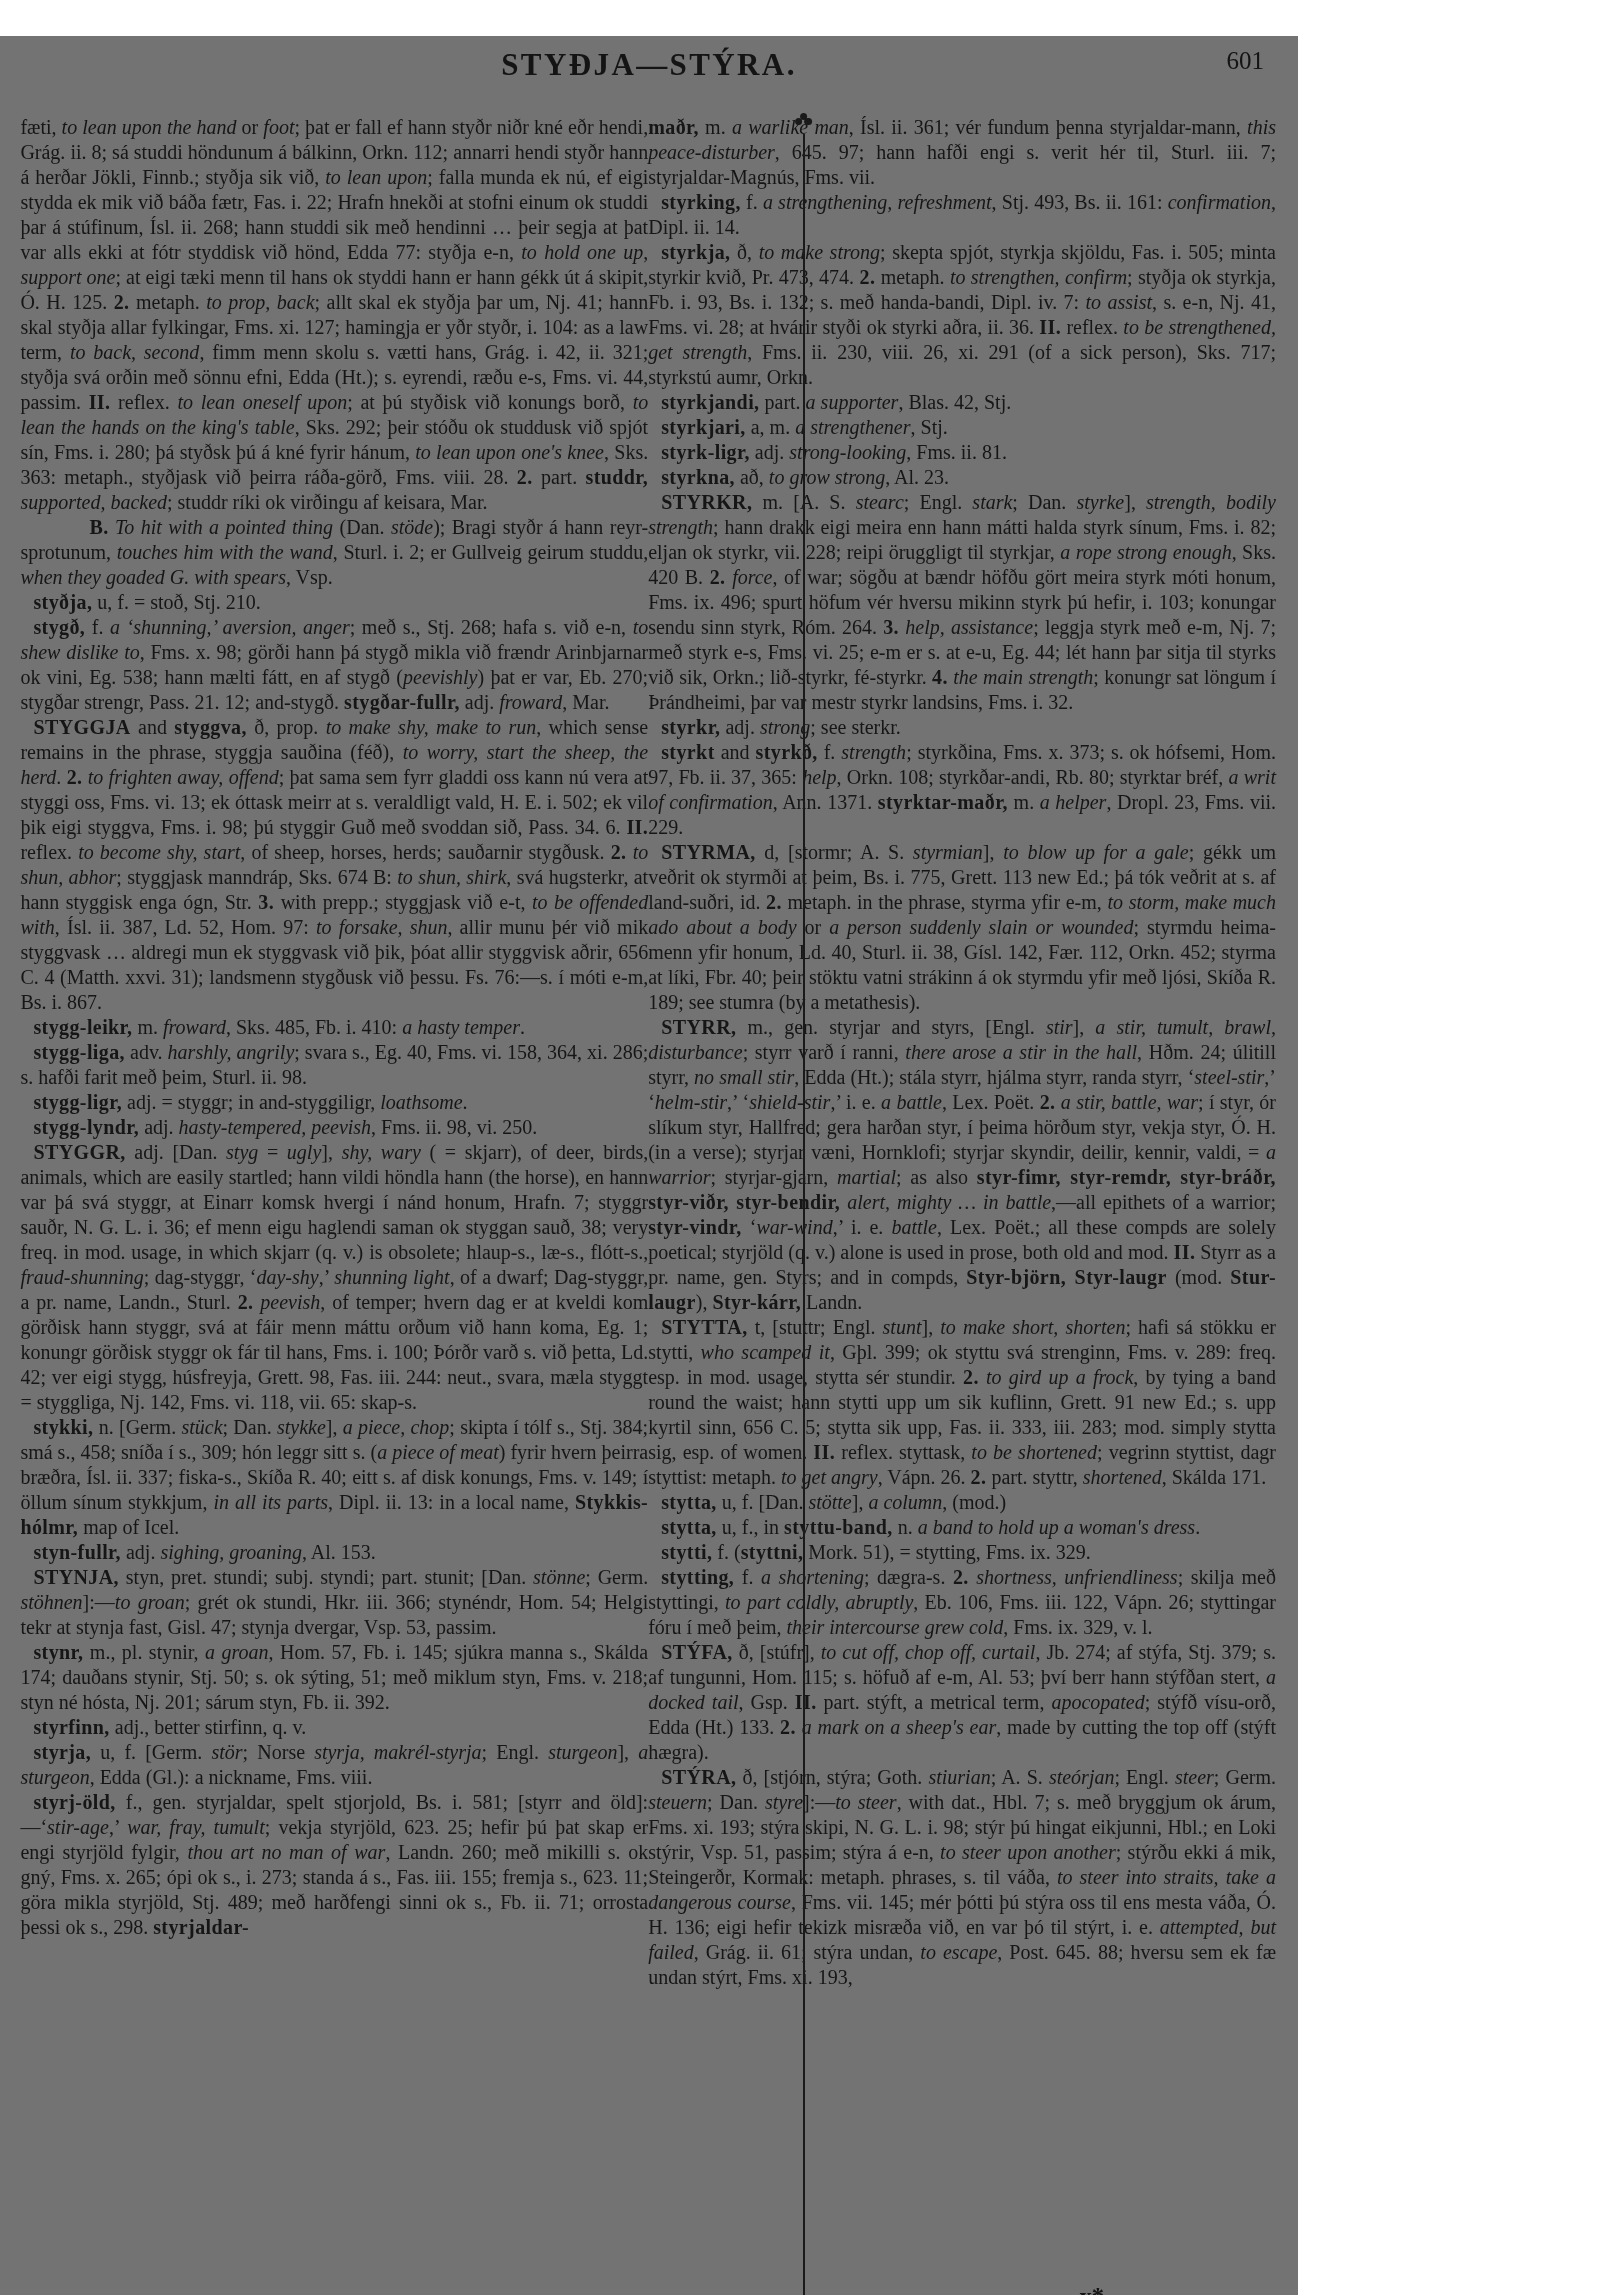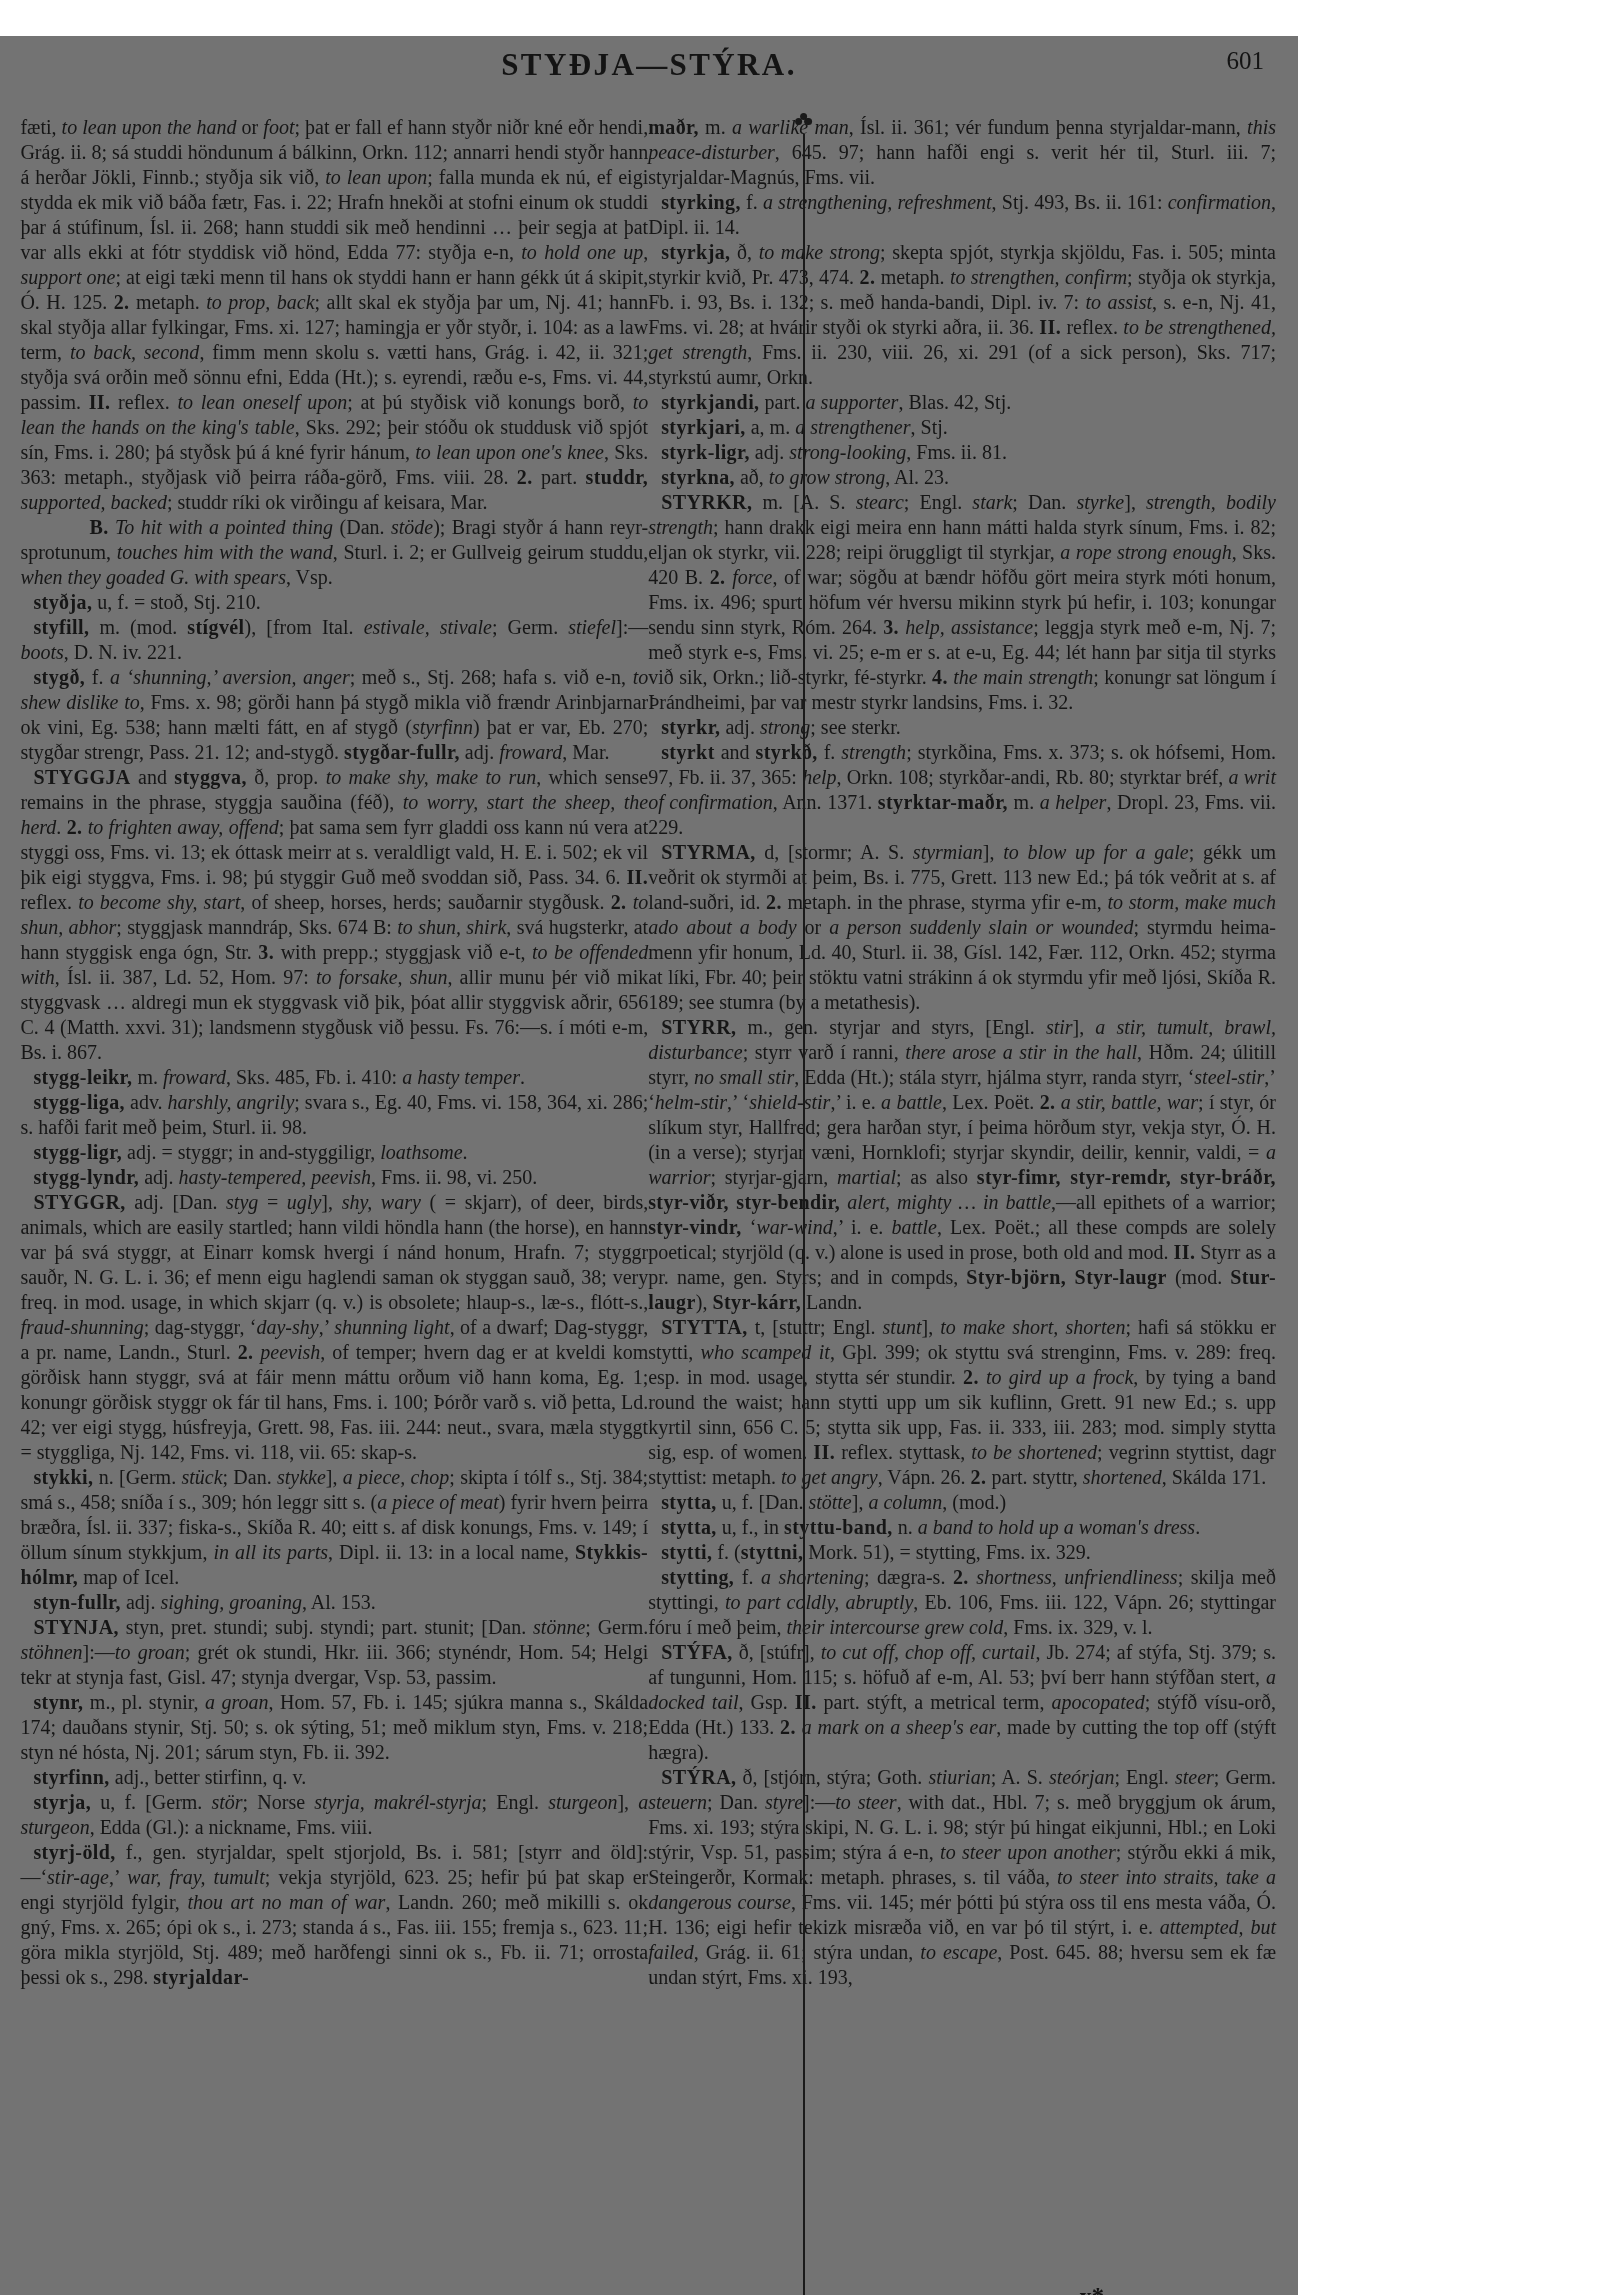--- a/index.html
+++ b/index.html
@@ -107,22 +107,21 @@
   <div class="page-header">
     <div class="page-title">STYÐJA—STÝRA.</div>
     <div class="page-number">601</div>
   </div>
 
   <div class="cols">
     <div class="col">
         <p class="para cont">fæti, <i>to lean upon the hand</i> or <i>foot</i>; þat er fall ef hann styðr niðr kné eðr hendi, Grág. ii. 8; sá studdi höndunum á bálkinn, Orkn. 112; annarri hendi styðr hann á herðar Jökli, Finnb.; styðja sik við, <i>to lean upon</i>; falla munda ek nú, ef eigi stydda ek mik við báða fætr, Fas. i. 22; Hrafn hnekði at stofni einum ok studdi þar á stúfinum, Ísl. ii. 268; hann studdi sik með hendinni … þeir segja at þat var alls ekki at fótr styddisk við hönd, Edda 77: styðja e-n, <i>to hold one up</i>, <i>support one</i>; at eigi tæki menn til hans ok styddi hann er hann gékk út á skipit, Ó. H. 125. <b>2.</b> metaph. <i>to prop, back</i>; allt skal ek styðja þar um, Nj. 41; hann skal styðja allar fylkingar, Fms. xi. 127; hamingja er yðr styðr, i. 104: as a law term, <i>to back, second</i>, fimm menn skolu s. vætti hans, Grág. i. 42, ii. 321; styðja svá orðin með sönnu efni, Edda (Ht.); s. eyrendi, ræðu e-s, Fms. vi. 44, passim. <b>II.</b> reflex. <i>to lean oneself upon</i>; at þú styðisk við konungs borð, <i>to lean the hands on the king's table</i>, Sks. 292; þeir stóðu ok studdusk við spjót sín, Fms. i. 280; þá styðsk þú á kné fyrir hánum, <i>to lean upon one's knee</i>, Sks. 363: metaph., styðjask við þeirra ráða-görð, Fms. viii. 28. <b>2.</b> part. <b>studdr,</b> <i>supported, backed</i>; studdr ríki ok virðingu af keisara, Mar.</p>
         <p class="para section"><b>B.</b> <i>To hit with a pointed thing</i> (Dan. <i>stöde</i>); Bragi styðr á hann reyr-sprotunum, <i>touches him with the wand</i>, Sturl. i. 2; er Gullveig geirum studdu, <i>when they goaded G. with spears</i>, Vsp.</p>
         <p class="para entry"><b>styðja,</b> u, f. = stoð, Stj. 210.</p>
-        <p class="para entry"><b>styfill,</b> m. (mod. <b>stígvél</b>), [from Ital. <i>estivale, stivale</i>; Germ. <i>stiefel</i>]:— <i>boots</i>, D. N. iv. 221.</p>
-        <p class="para entry"><b>stygð,</b> f. <i>a ‘shunning,’ aversion, anger</i>; með s., Stj. 268; hafa s. við e-n, <i>to shew dislike to</i>, Fms. x. 98; görði hann þá stygð mikla við frændr Arinbjarnar ok vini, Eg. 538; hann mælti fátt, en af stygð (<i>styrfinn</i>) þat er var, Eb. 270; stygðar strengr, Pass. 21. 12; and-stygð. <b>stygðar-fullr,</b> adj. <i>froward</i>, Mar.</p>
+        <p class="para entry"><b>stygð,</b> f. <i>a ‘shunning,’ aversion, anger</i>; með s., Stj. 268; hafa s. við e-n, <i>to shew dislike to</i>, Fms. x. 98; görði hann þá stygð mikla við frændr Arinbjarnar ok vini, Eg. 538; hann mælti fátt, en af stygð (<i>peevishly</i>) þat er var, Eb. 270; stygðar strengr, Pass. 21. 12; and-stygð. <b>stygðar-fullr,</b> adj. <i>froward</i>, Mar.</p>
         <p class="para entry"><b>STYGGJA</b> and <b>styggva,</b> ð, prop. <i>to make shy, make to run</i>, which sense remains in the phrase, styggja sauðina (féð), <i>to worry, start the sheep, the herd</i>. <b>2.</b> <i>to frighten away, offend</i>; þat sama sem fyrr gladdi oss kann nú vera at styggi oss, Fms. vi. 13; ek óttask meirr at s. veraldligt vald, H. E. i. 502; ek vil þik eigi styggva, Fms. i. 98; þú styggir Guð með svoddan sið, Pass. 34. 6. <b>II.</b> reflex. <i>to become shy, start</i>, of sheep, horses, herds; sauðarnir stygðusk. <b>2.</b> <i>to shun, abhor</i>; styggjask manndráp, Sks. 674 B: <i>to shun, shirk</i>, svá hugsterkr, at hann styggisk enga ógn, Str. <b>3.</b> with prepp.; styggjask við e-t, <i>to be offended with</i>, Ísl. ii. 387, Ld. 52, Hom. 97: <i>to forsake, shun</i>, allir munu þér við mik styggvask … aldregi mun ek styggvask við þik, þóat allir styggvisk aðrir, 656 C. 4 (Matth. xxvi. 31); landsmenn stygðusk við þessu. Fs. 76:—s. í móti e-m, Bs. i. 867.</p>
         <p class="para entry"><b>stygg-leikr,</b> m. <i>froward</i>, Sks. 485, Fb. i. 410: <i>a hasty temper</i>.</p>
         <p class="para entry"><b>stygg-liga,</b> adv. <i>harshly, angrily</i>; svara s., Eg. 40, Fms. vi. 158, 364, xi. 286; s. hafði farit með þeim, Sturl. ii. 98.</p>
         <p class="para entry"><b>stygg-ligr,</b> adj. = styggr; in and-styggiligr, <i>loathsome</i>.</p>
         <p class="para entry"><b>stygg-lyndr,</b> adj. <i>hasty-tempered, peevish</i>, Fms. ii. 98, vi. 250.</p>
         <p class="para entry"><b>STYGGR,</b> adj. [Dan. <i>styg</i> = <i>ugly</i>], <i>shy, wary</i> ( = skjarr), of deer, birds, animals, which are easily startled; hann vildi höndla hann (the horse), en hann var þá svá styggr, at Einarr komsk hvergi í nánd honum, Hrafn. 7; styggr sauðr, N. G. L. i. 36; ef menn eigu haglendi saman ok styggan sauð, 38; very freq. in mod. usage, in which skjarr (q. v.) is obsolete; hlaup-s., læ-s., flótt-s., <i>fraud-shunning</i>; dag-styggr, ‘<i>day-shy</i>,’ <i>shunning light</i>, of a dwarf; Dag-styggr, a pr. name, Landn., Sturl. <b>2.</b> <i>peevish</i>, of temper; hvern dag er at kveldi kom görðisk hann styggr, svá at fáir menn máttu orðum við hann koma, Eg. 1; konungr görðisk styggr ok fár til hans, Fms. i. 100; Þórðr varð s. við þetta, Ld. 42; ver eigi stygg, húsfreyja, Grett. 98, Fas. iii. 244: neut., svara, mæla styggt = styggliga, Nj. 142, Fms. vi. 118, vii. 65: skap-s.</p>
         <p class="para entry"><b>stykki,</b> n. [Germ. <i>stück</i>; Dan. <i>stykke</i>], <i>a piece, chop</i>; skipta í tólf s., Stj. 384; smá s., 458; sníða í s., 309; hón leggr sitt s. (<i>a piece of meat</i>) fyrir hvern þeirra bræðra, Ísl. ii. 337; fiska-s., Skíða R. 40; eitt s. af disk konungs, Fms. v. 149; í öllum sínum stykkjum, <i>in all its parts</i>, Dipl. ii. 13: in a local name, <b>Stykkis-hólmr,</b> map of Icel.</p>
         <p class="para entry"><b>styn-fullr,</b> adj. <i>sighing, groaning</i>, Al. 153.</p>
         <p class="para entry"><b>STYNJA,</b> styn, pret. stundi; subj. styndi; part. stunit; [Dan. <i>stönne</i>; Germ. <i>stöhnen</i>]:—<i>to groan</i>; grét ok stundi, Hkr. iii. 366; stynéndr, Hom. 54; Helgi tekr at stynja fast, Gisl. 47; stynja dvergar, Vsp. 53, passim.</p>
         <p class="para entry"><b>stynr,</b> m., pl. stynir, <i>a groan</i>, Hom. 57, Fb. i. 145; sjúkra manna s., Skálda 174; dauðans stynir, Stj. 50; s. ok sýting, 51; með miklum styn, Fms. v. 218; styn né hósta, Nj. 201; sárum styn, Fb. ii. 392.</p>

